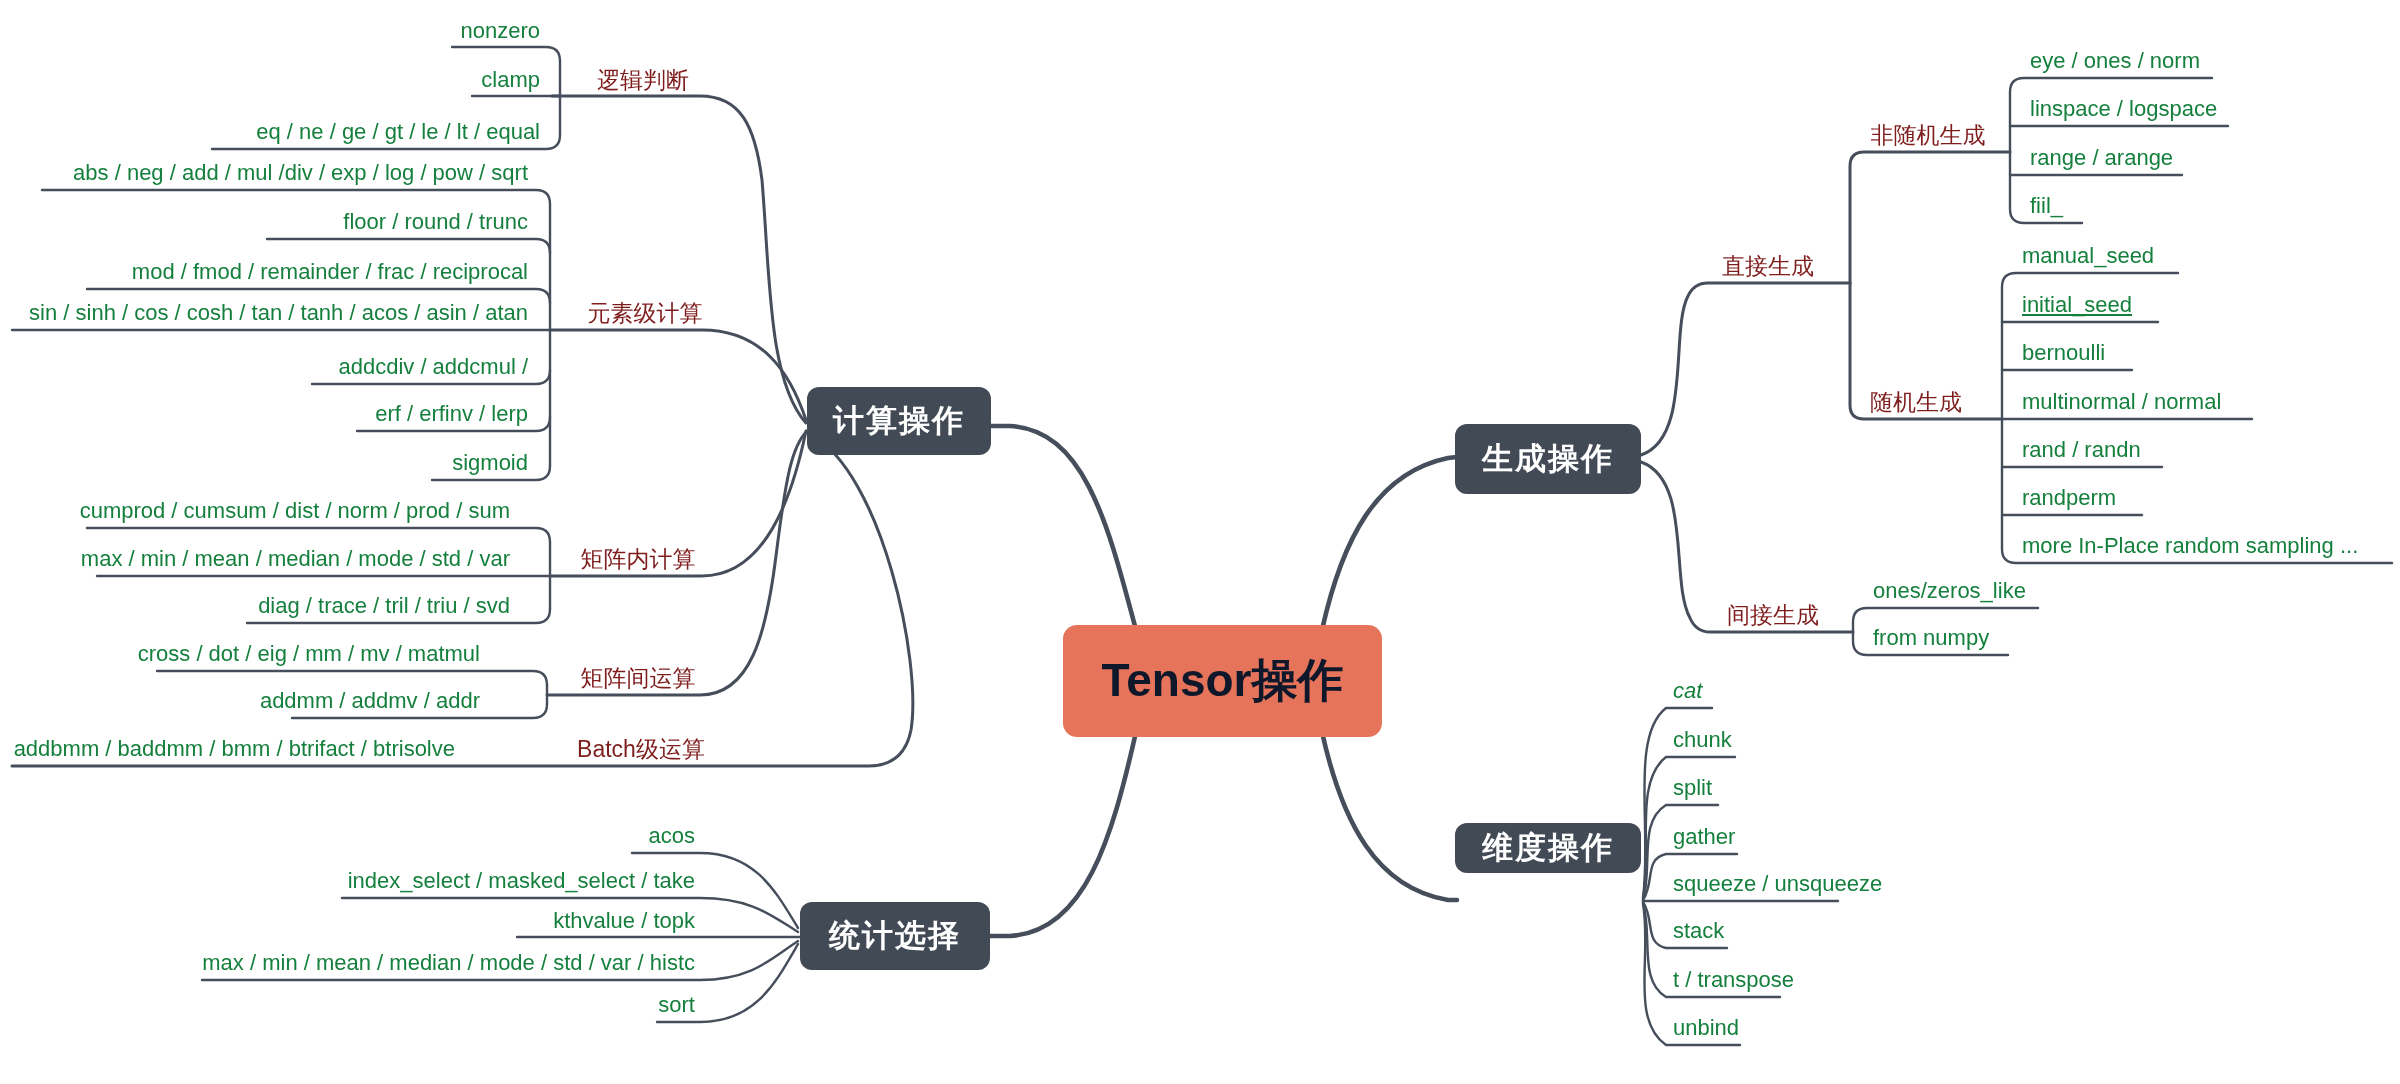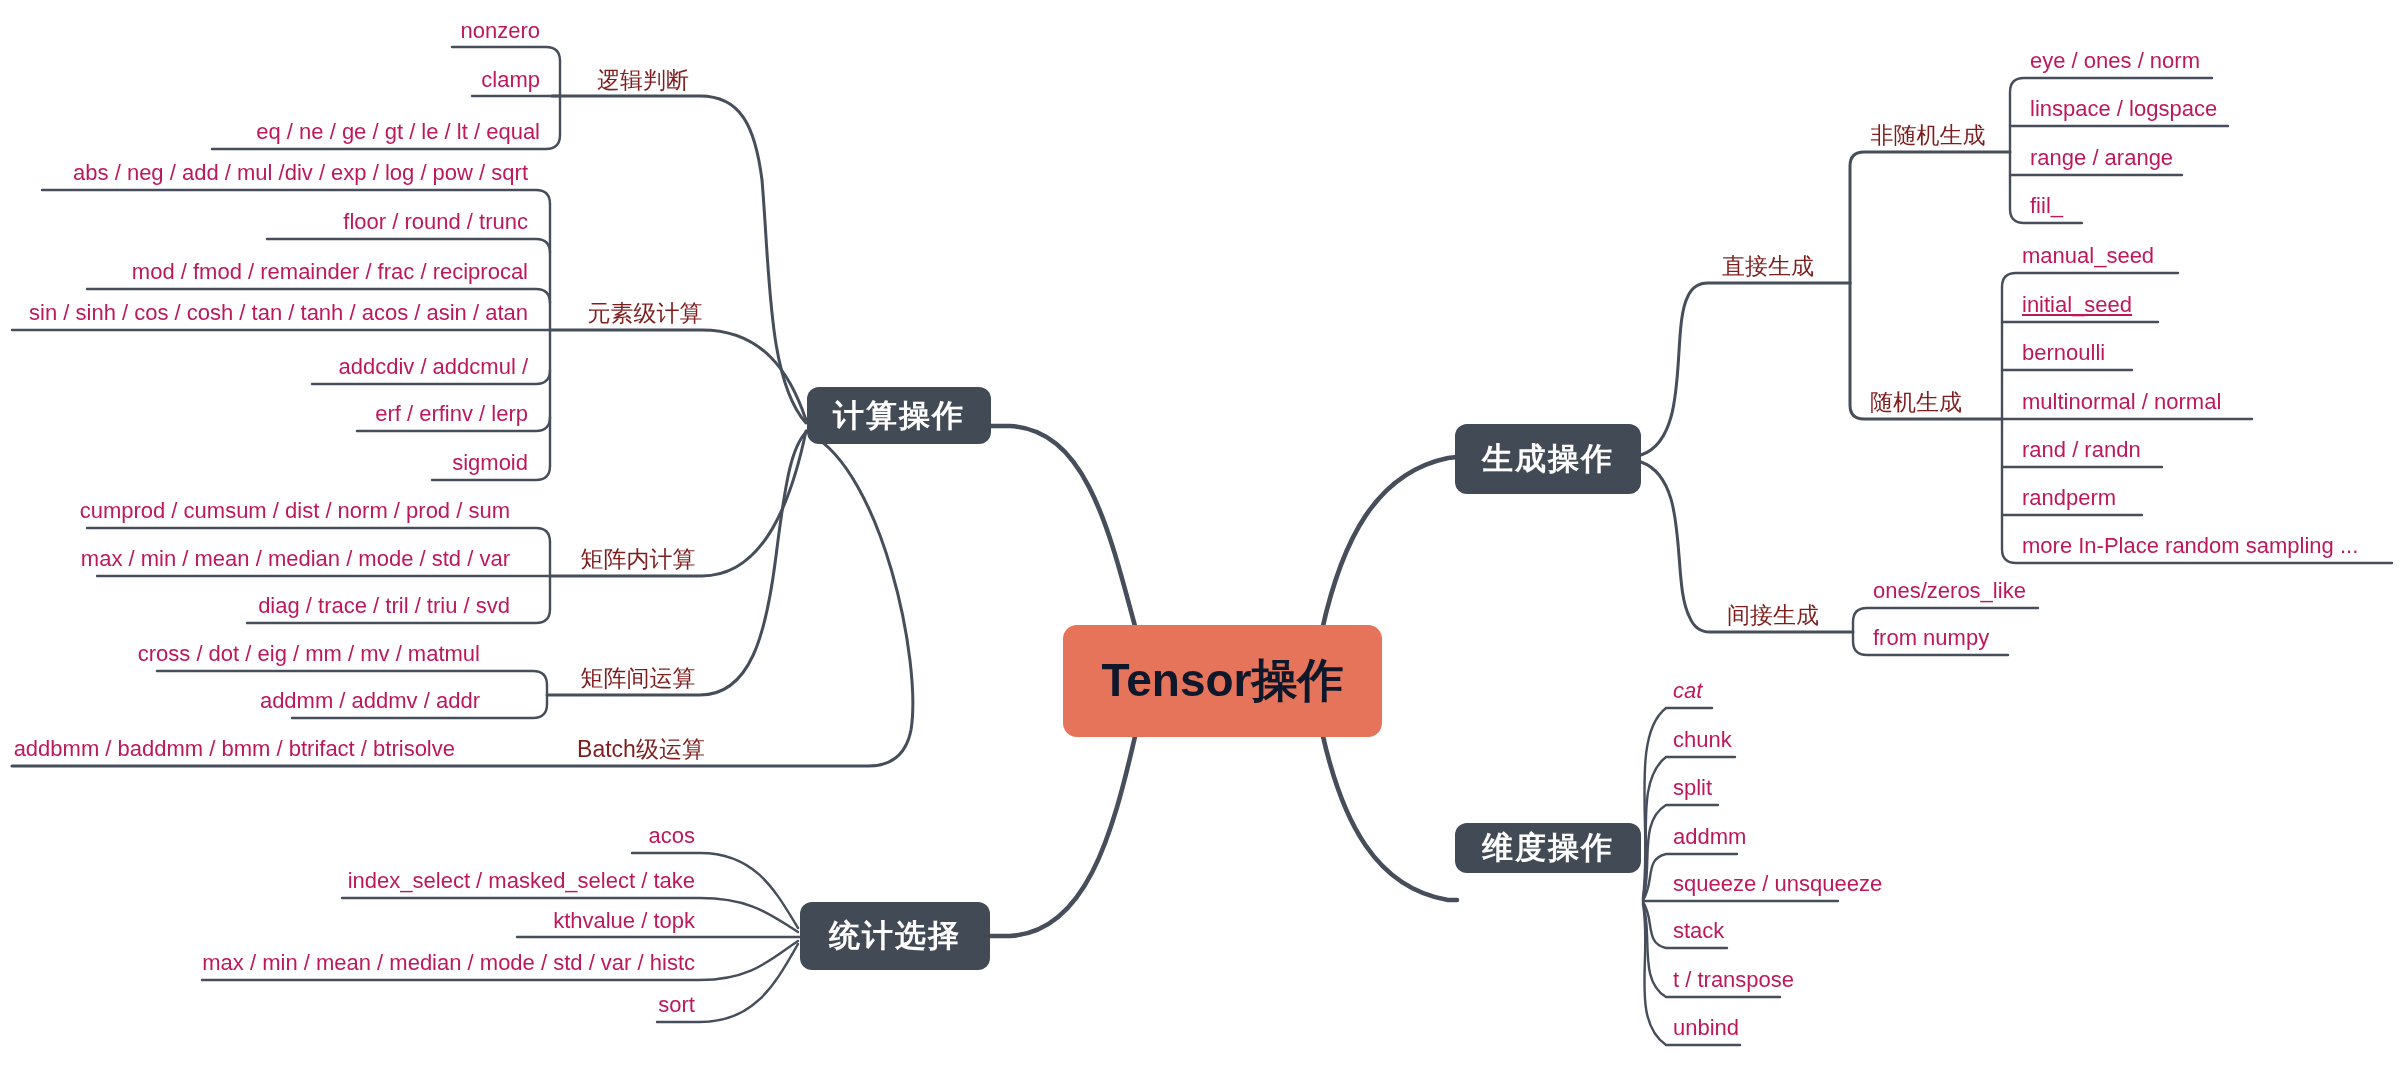--- a/index.html
+++ b/index.html
@@ -13,21 +13,21 @@
   #wires{position:absolute;left:0;top:0;}
   #wires path{fill:none;stroke:#454E5A;stroke-linecap:round;}
   #wires .thin path{stroke-width:2.4;}
   #wires .mid path{stroke-width:3;}
   #wires .thick path{stroke-width:4.6;}
 
   .leaf{
     position:absolute;
     font-size:22px;
     line-height:28px;
-    color:#be185d;
+    color:#15803d;
     white-space:nowrap;
   }
   .leaf.r{text-align:right;}
   .sub{
     position:absolute;
     font-size:23px;
     line-height:28px;
     color:#7f1d1d;
     text-align:center;
     white-space:nowrap;
@@ -129,21 +129,21 @@
       <path d="M 1643,900 C 1655,882 1644,859 1666,854 H 1737"></path>
       <path d="M 1643,901 H 1838"></path>
       <path d="M 1643,902 C 1655,920 1644,943 1666,948 H 1727"></path>
       <path d="M 1643,903 C 1653,936 1638,980 1666,997 H 1780"></path>
       <path d="M 1643,904 C 1652,956 1630,1020 1666,1045 H 1740"></path>
     </g>
   </svg>
 
   <div class="central">Tensor操作</div>
 
-  <div class="topic" style="left:807px;top:387px;width:184px;height:57px;font-family:Liberation Mono, monospace;">计算操作</div>
+  <div class="topic" style="left:807px;top:387px;width:184px;height:68px;font-family:Liberation Mono, monospace;">计算操作</div>
   <div class="topic" style="left:800px;top:902px;width:190px;height:68px;">统计选择</div>
   <div class="topic" style="left:1455px;top:424px;width:186px;height:70px;">生成操作</div>
   <div class="topic" style="left:1455px;top:823px;width:186px;height:50px;">维度操作</div>
 
   <div class="sub" style="left:543px;top:66px;width:200px;">逻辑判断</div>
   <div class="sub" style="left:545px;top:299px;width:200px;">元素级计算</div>
   <div class="sub" style="left:538px;top:545px;width:200px;">矩阵内计算</div>
   <div class="sub" style="left:538px;top:664px;width:200px;">矩阵间运算</div>
   <div class="sub" style="left:541px;top:735px;width:200px;">Batch级运算</div>
 
@@ -191,19 +191,19 @@
   <div class="leaf" style="left:2022px;top:436px;">rand / randn</div>
   <div class="leaf" style="left:2022px;top:484px;">randperm</div>
   <div class="leaf" style="left:2022px;top:532px;">more In-Place random sampling ...</div>
 
   <div class="leaf" style="left:1873px;top:577px;">ones/zeros_like</div>
   <div class="leaf" style="left:1873px;top:624px;">from numpy</div>
 
   <div class="leaf" style="left:1673px;top:677px;font-style:italic;">cat</div>
   <div class="leaf" style="left:1673px;top:726px;">chunk</div>
   <div class="leaf" style="left:1673px;top:774px;">split</div>
-  <div class="leaf" style="left:1673px;top:823px;">addmm</div>
+  <div class="leaf" style="left:1673px;top:823px;">gather</div>
   <div class="leaf" style="left:1673px;top:870px;">squeeze / unsqueeze</div>
   <div class="leaf" style="left:1673px;top:917px;">stack</div>
   <div class="leaf" style="left:1673px;top:966px;">t / transpose</div>
   <div class="leaf" style="left:1673px;top:1014px;">unbind</div>
 
 </div>
 
 </body></html>

